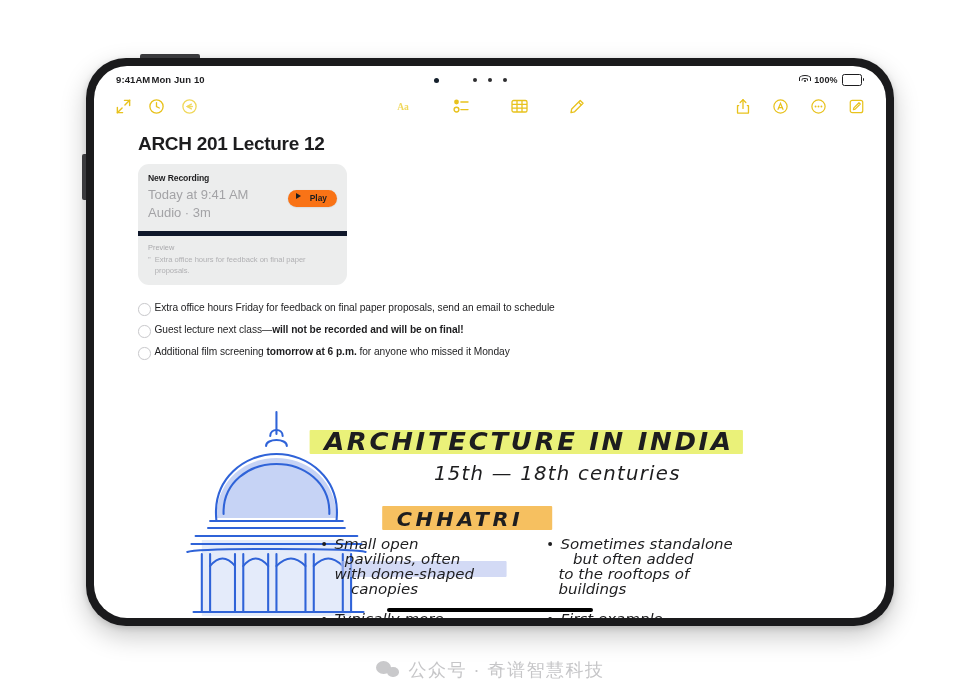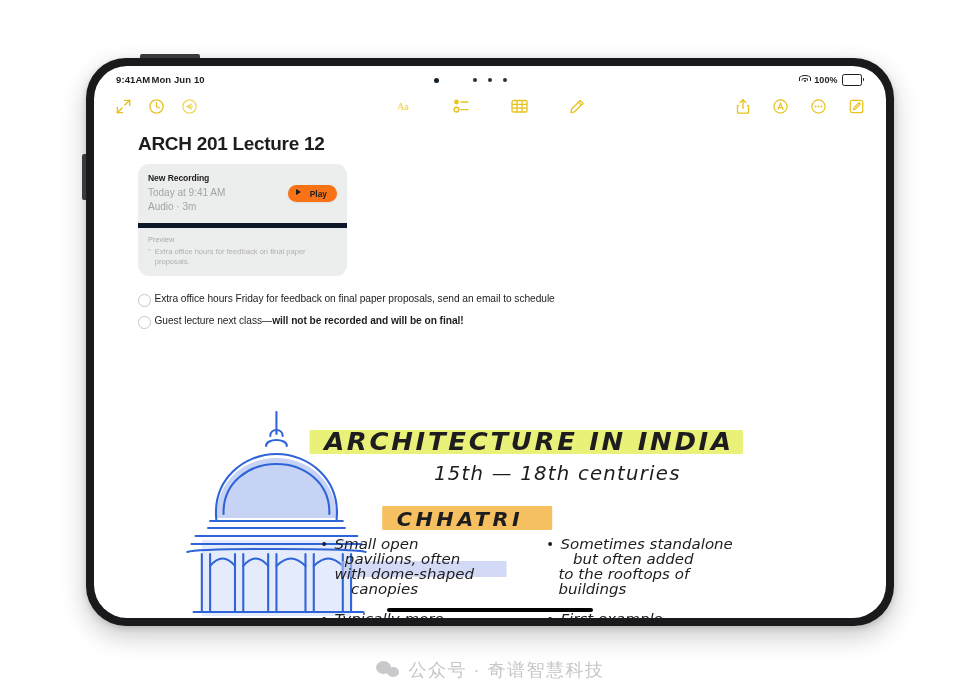--- a/index.html
+++ b/index.html
@@ -81,22 +81,22 @@
     margin:4px 0 9px 0;
   }
   
   #recording-card{
     width:209px;background:#eceded;border-radius:11px;overflow:hidden;
     font-size:8px;
   }
   #rec-top{padding:9px 10px 8px 10px;display:flex;align-items:flex-start;}
   #rec-meta{flex:1;}
   #rec-title{font-size:8.6px;font-weight:700;color:#1d1d1f;margin-bottom:2.5px;letter-spacing:-.1px;}
-  #rec-time{font-size:10px;color:#a3a3a6;line-height:1.45;}
-  #rec-dur{font-size:10px;color:#a3a3a6;line-height:1.45;}
+  #rec-time{font-size:13px;color:#a3a3a6;line-height:1.45;}
+  #rec-dur{font-size:13px;color:#a3a3a6;line-height:1.45;}
   #play-button{
     background:#f97316;border-radius:11px;padding:3.5px 10px 3.5px 8px;
     display:flex;align-items:flex-start;gap:9px;align-self:center;
     box-shadow:0 .5px 1.5px rgba(0,0,0,.12);cursor:pointer;
   }
   #play-tri{
     width:0;height:0;border-left:5.5px solid #1d1d1f;
     border-top:3.6px solid transparent;border-bottom:3.6px solid transparent;
   }
   #play-label{font-size:8.4px;font-weight:700;color:#1d1d1f;}
@@ -287,20 +287,24 @@
         </div>
 
         <div id="checklist">
             <div class="check-row">
               <span class="checkbox"></span>
               <span class="check-text"><span>Extra office hours Friday for feedback on final paper proposals, send an email to schedule</span></span>
             </div>
             <div class="check-row">
               <span class="checkbox"></span>
               <span class="check-text"><span>Guest lecture next class—</span><b>will not be recorded and will be on final!</b></span>
+            </div>
+            <div class="check-row">
+              <span class="checkbox"></span>
+              <span class="check-text"><span>Additional film screening </span><b>tomorrow at 6 p.m.</b><span> for anyone who missed it Monday</span></span>
             </div>
           </div>
       </div>
 
       <div id="ink-area">
         <svg id="ink-svg" viewBox="0 0 764 264" preserveAspectRatio="none">
 
           <g fill="none" stroke="#2f63d8" stroke-width="2" stroke-linecap="round" stroke-linejoin="round">
 
             <path d="M118 164 C118 126 146 104 176 104 C206 104 234 126 234 164 Z" fill="#bccbf3" stroke="none" opacity=".85"></path>

